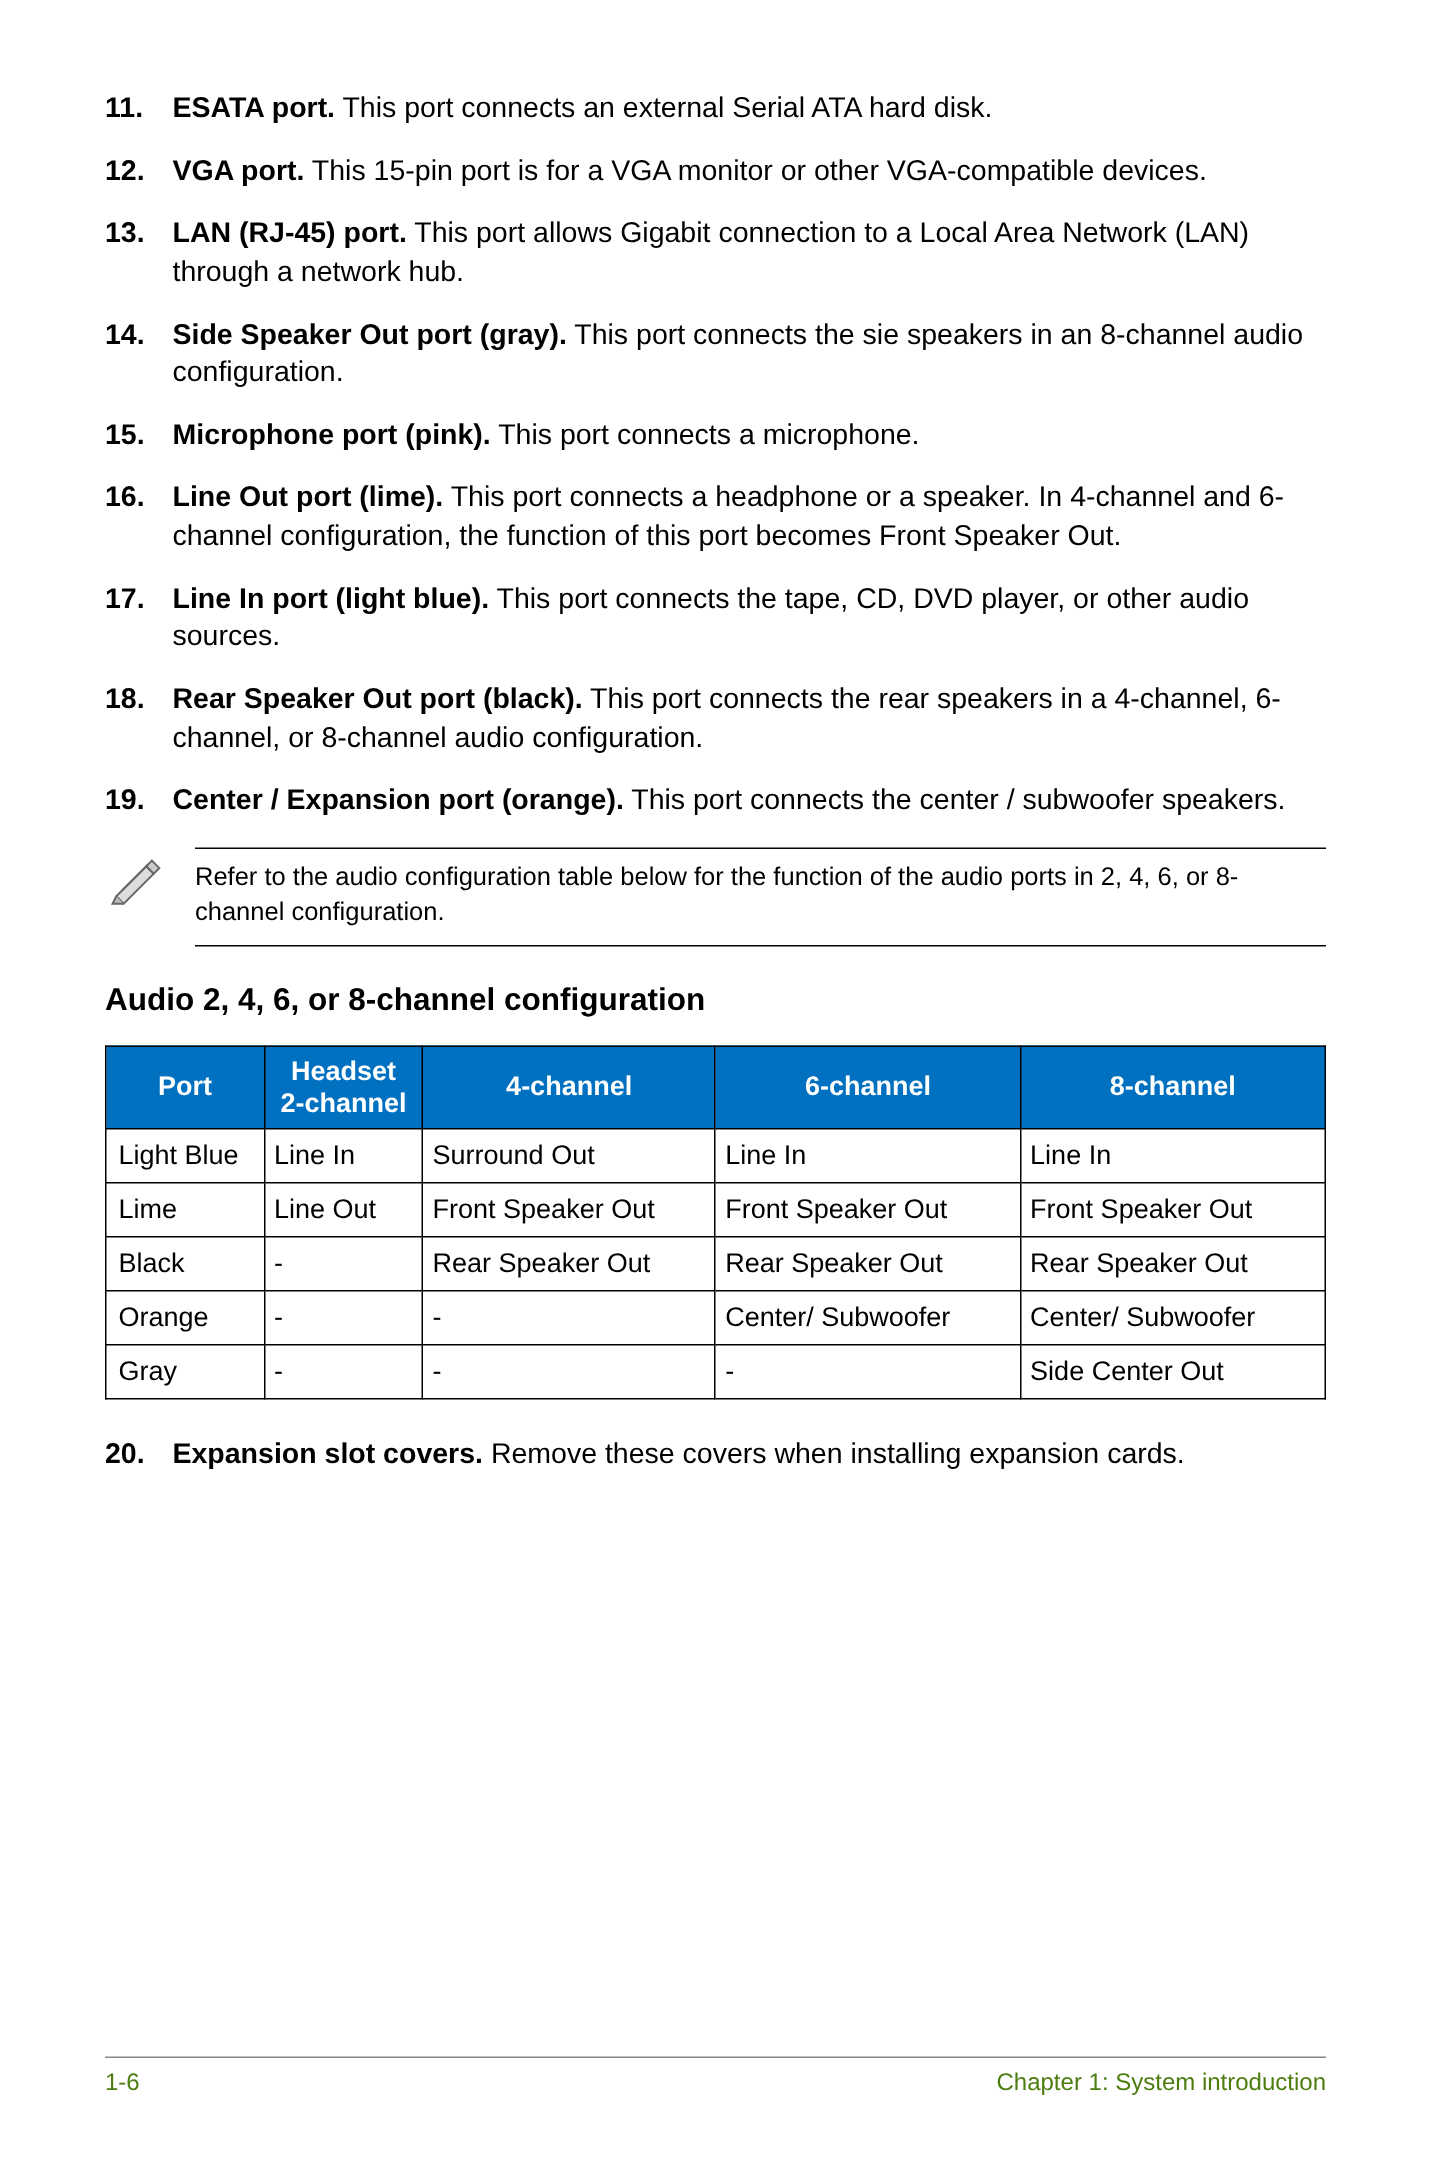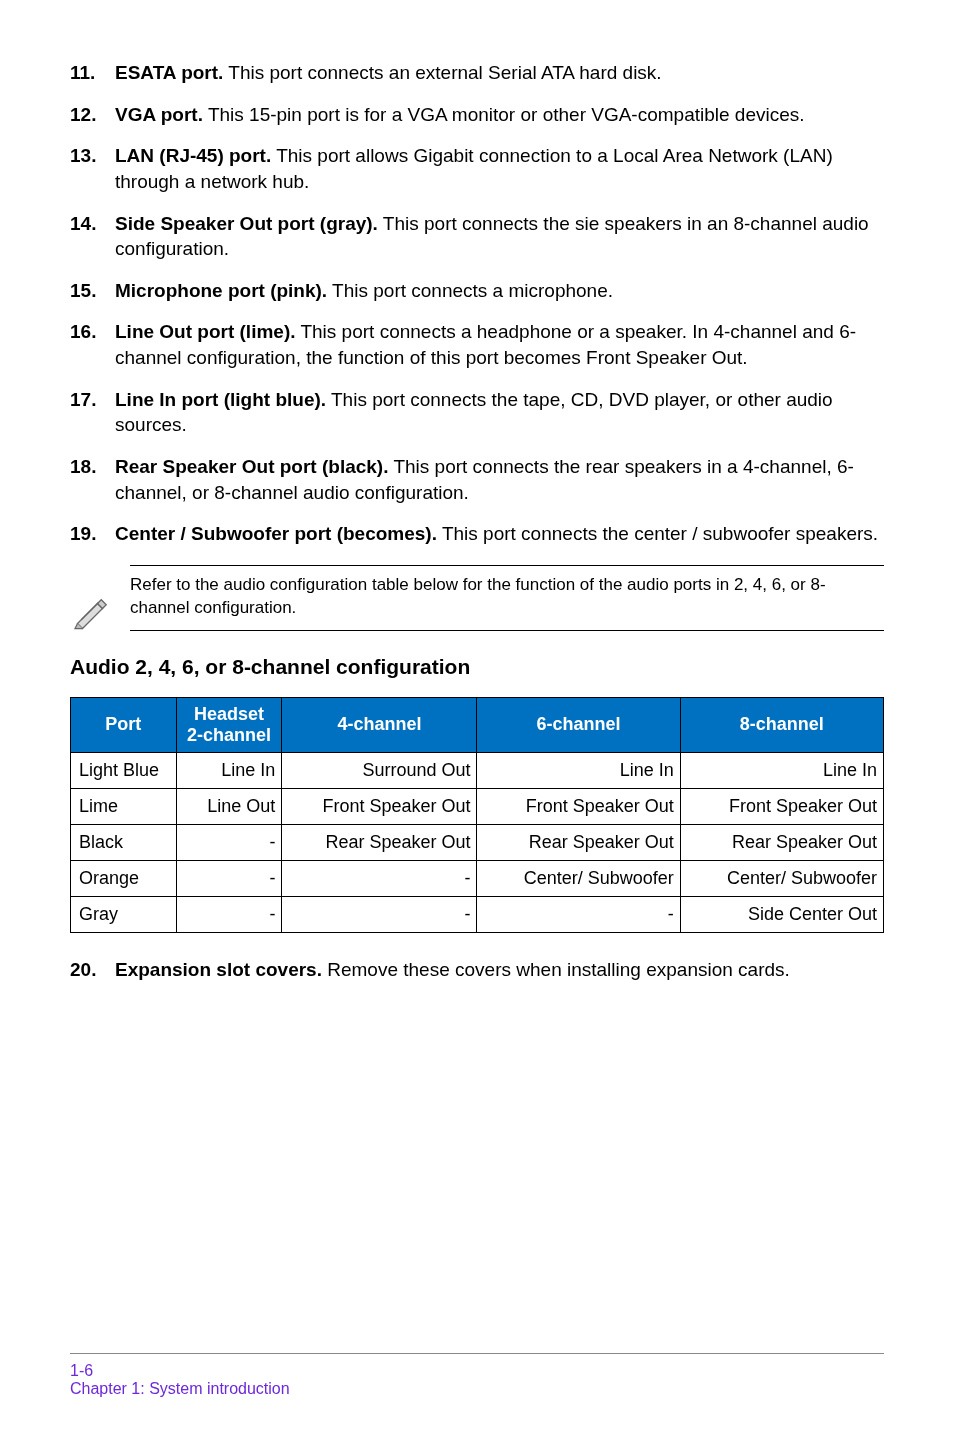--- a/index.html
+++ b/index.html
@@ -3,32 +3,32 @@
 <meta charset="utf-8">
 <style>
   * { box-sizing: border-box; margin: 0; padding: 0; }
   html, body { width: 954px; font-family: Arial, Helvetica, sans-serif; color: #000; background: #fff; }
   .page { padding: 60px 70px 17px 70px; min-height: 1438px; position: relative; }
   ol.main-list { list-style: none; }
   ol.main-list > li { display: flex; margin-bottom: 16px; font-size: 19px; line-height: 1.35; }
   ol.main-list > li > .num { flex: 0 0 45px; font-weight: bold; }
   ol.main-list > li > .body { flex: 1; }
   .body .lead { font-weight: bold; }
-  .note-box { margin: 18px 0 24px 0; display: flex; align-items: flex-end; }
+  .note-box { margin: 18px 0 24px 0; display: flex; align-items: flex-start; }
   .note-rule { border-top: 1px solid #000; border-bottom: 1px solid #000; padding: 8px 0 10px 0; flex: 1; font-size: 17px; line-height: 1.35; }
   .note-icon { flex: 0 0 60px; display: flex; align-items: center; justify-content: flex-start; }
   .note-icon svg { width: 40px; height: 40px; }
   h2.section { font-size: 21px; font-weight: bold; margin: 10px 0 18px 0; }
   table.audio { width: 100%; border-collapse: collapse; font-size: 18px; }
   table.audio th { background: #0070c0; color: #fff; font-weight: bold; border: 1.5px solid #000; padding: 6px 4px; text-align: center; }
   table.audio th .sub { display:block; font-weight: bold; }
-  table.audio td { border: 1px solid #000; padding: 7px 6px; text-align: right; }
+  table.audio td { border: 1px solid #000; padding: 7px 6px; text-align: left; }
   table.audio td.left { text-align: left; padding-left: 8px; }
   .after-table { margin-top: 24px; }
-  .footer { position: absolute; bottom: 40px; left: 70px; right: 70px; border-top: 1px solid #888; padding-top: 8px; display: flex; justify-content: space-between; font-size: 16px; color: #6d28d9; flex-direction: column; }
+  .footer { position: absolute; bottom: 40px; left: 70px; right: 70px; border-top: 1px solid #888; padding-top: 8px; display: flex; justify-content: space-between; font-size: 16px; color: #4d7c0f; }
 </style>
 </head>
 <body>
 
 <div class="page">
 
   <ol class="main-list">
     <li>
       <span class="num">11.</span>
       <span class="body"><span class="lead">ESATA port.</span> <span>This port connects an external Serial ATA hard disk.</span></span>
@@ -56,21 +56,21 @@
     <li>
       <span class="num">17.</span>
       <span class="body"><span class="lead">Line In port (light blue).</span> <span>This port connects the tape, CD, DVD player, or other audio sources.</span></span>
     </li>
     <li>
       <span class="num">18.</span>
       <span class="body"><span class="lead">Rear Speaker Out port (black).</span> <span>This port connects the rear speakers in a 4-channel, 6-channel, or 8-channel audio configuration.</span></span>
     </li>
     <li>
       <span class="num">19.</span>
-      <span class="body"><span class="lead">Center / Subwoofer port (becomes).</span> <span>This port connects the center / subwoofer speakers.</span></span>
+      <span class="body"><span class="lead">Center / Expansion port (orange).</span> <span>This port connects the center / subwoofer speakers.</span></span>
     </li>
   </ol>
 
   <div class="note-box">
     <div class="note-icon">
       <svg viewBox="0 0 64 64" xmlns="http://www.w3.org/2000/svg">
         <g fill="none" stroke="#666" stroke-width="2">
           <path d="M12 52 L44 20 L52 28 L20 60 Z" fill="#ddd"></path>
           <path d="M12 52 L8 60 L20 60" fill="#bbb"></path>
           <path d="M44 20 L50 14 L58 22 L52 28 Z" fill="#ccc"></path>

